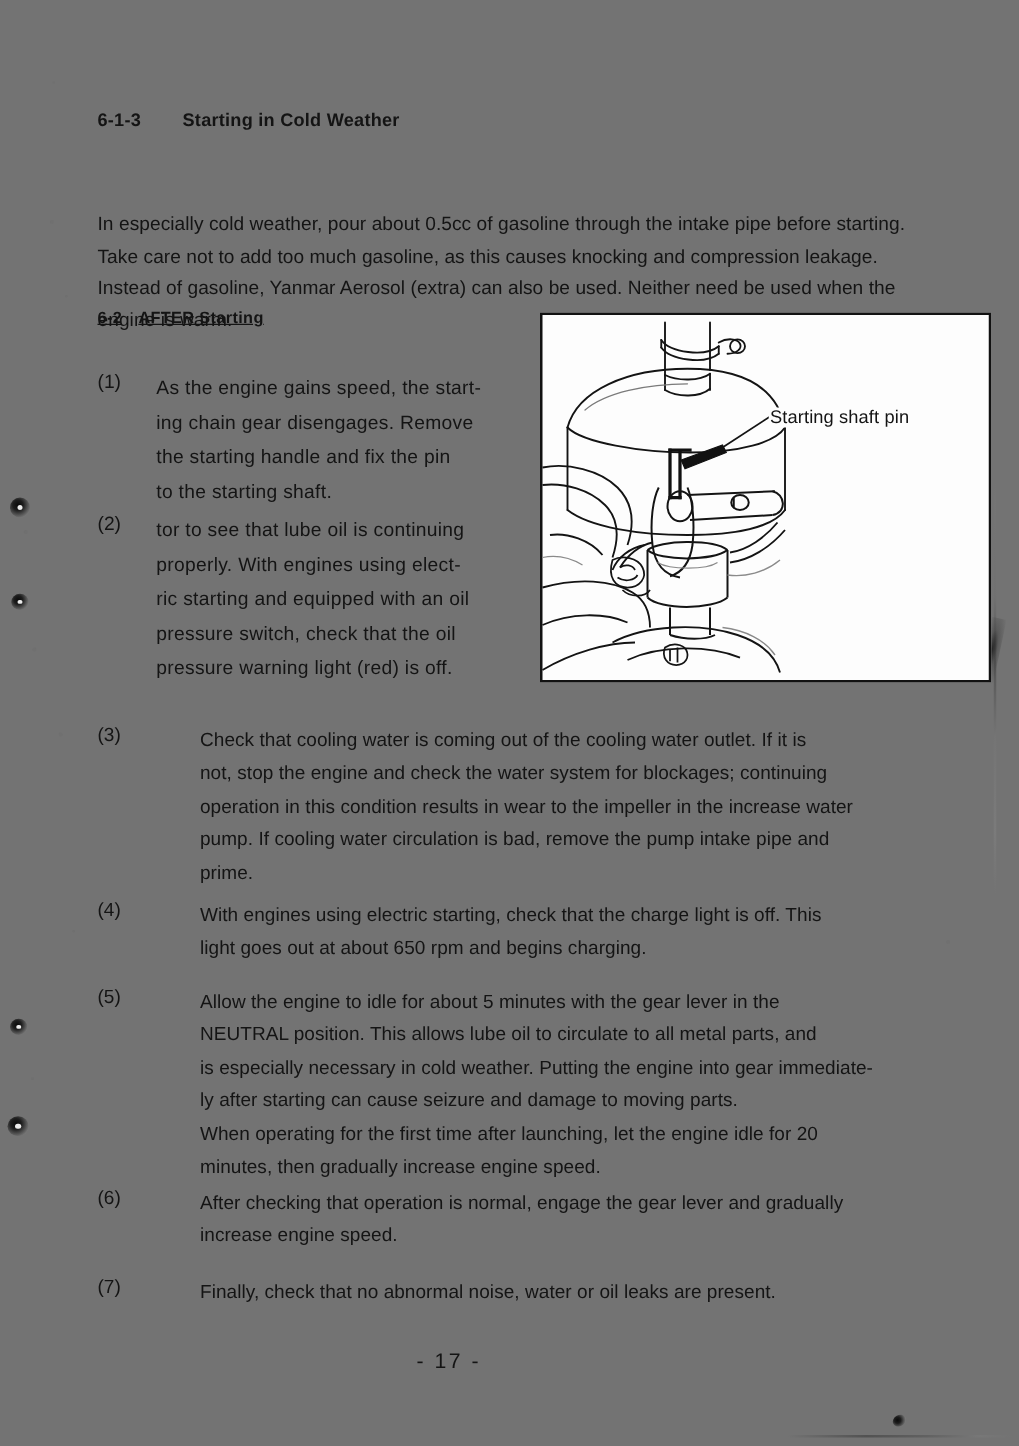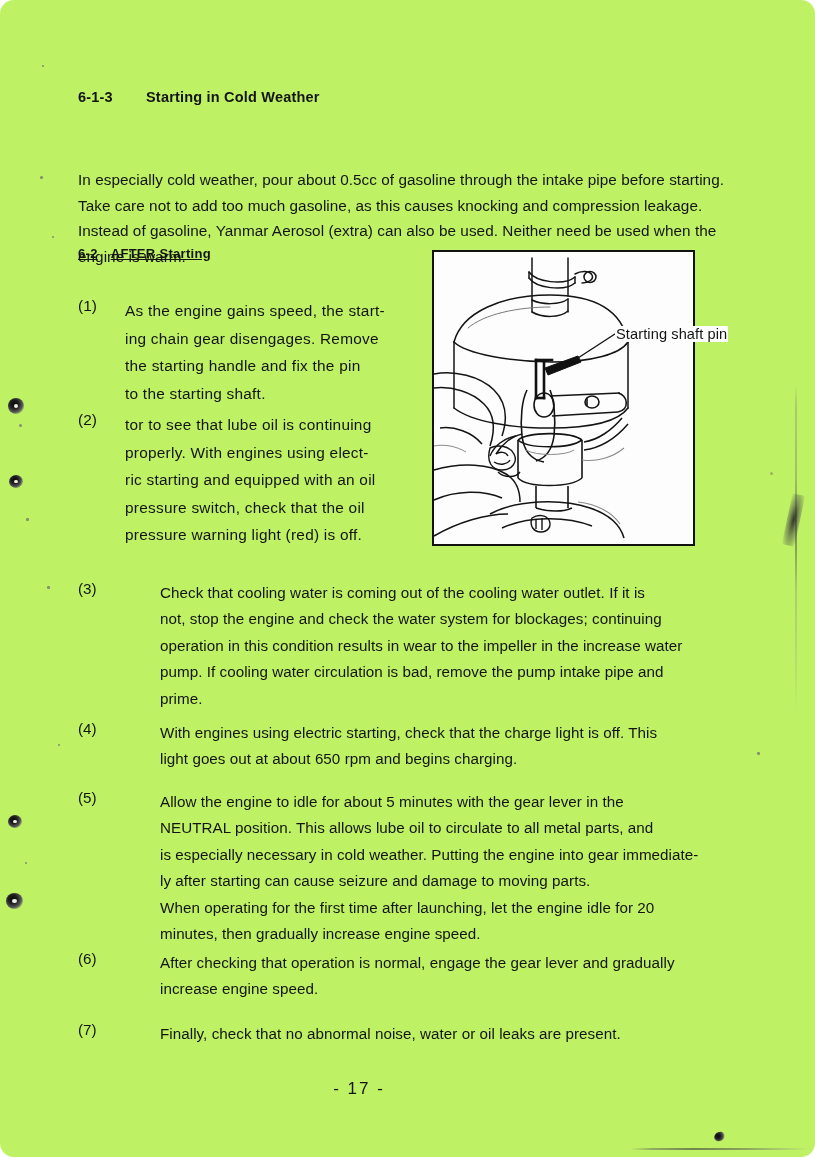--- a/index.html
+++ b/index.html
@@ -8,24 +8,23 @@
     padding: 0;
     background: #ffffff;
   }
   body {
     font-family: "Liberation Sans", sans-serif;
   }
   #page {
     position: relative;
     width: 815px;
     height: 1157px;
-    background: #bef264;
+    background: #737373;
     overflow: hidden;
     color: #141414;
-    border-radius: 14px;
   }
 
   
   .artifact {
     position: absolute;
     pointer-events: none;
   }
   .blot {
     border-radius: 50%;
     background: radial-gradient(circle at 40% 38%,
@@ -149,21 +148,21 @@
     text-align: center;
     font-size: 17px;
     letter-spacing: 2px;
   }
 
   
   #figure {
     position: absolute;
     left: 432px;
     top: 250px;
-    width: 263px;
+    width: 361px;
     height: 296px;
   }
   #figure-frame {
     position: absolute;
     inset: 0;
     border: 2.5px solid #121212;
     box-sizing: border-box;
     background: #fdfdfd;
   }
   #figure svg {

